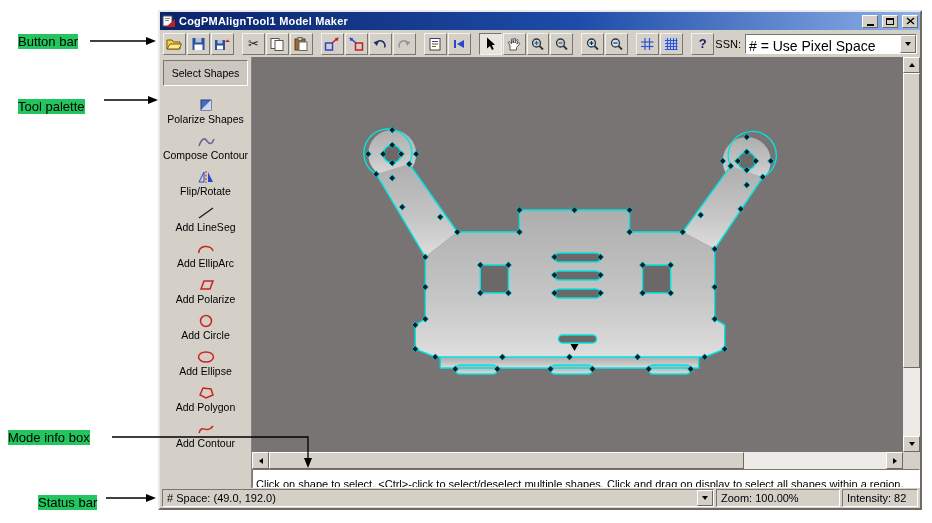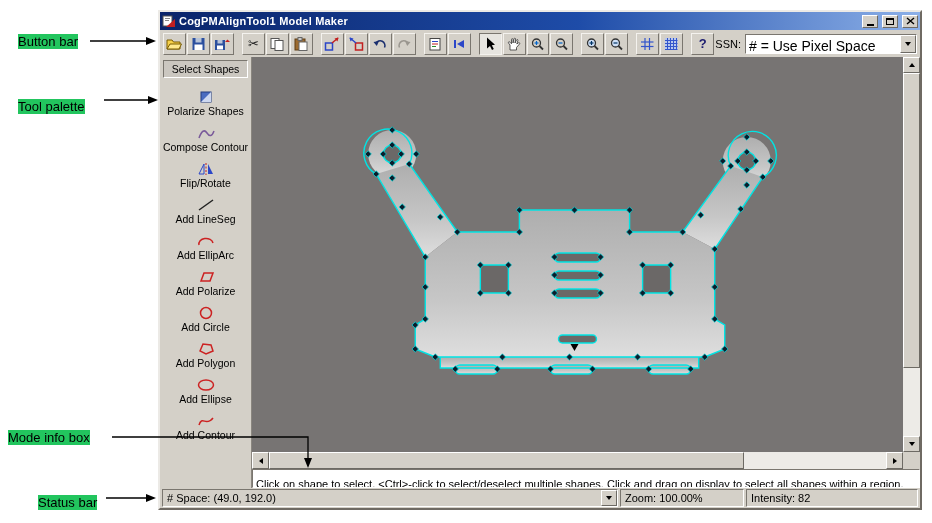--- a/index.html
+++ b/index.html
@@ -39,21 +39,21 @@
   .combo-btn{width:16px;background:#d4d0c8;border:1px solid;border-color:#fff #6d6a64 #6d6a64 #fff;display:flex;align-items:center;justify-content:center;}
   .tri-down{width:0;height:0;border-left:3.5px solid transparent;border-right:3.5px solid transparent;border-top:4px solid #000;}
   .tri-up{width:0;height:0;border-left:3.5px solid transparent;border-right:3.5px solid transparent;border-bottom:4px solid #000;}
   .tri-left{width:0;height:0;border-top:3.5px solid transparent;border-bottom:3.5px solid transparent;border-right:4px solid #000;}
   .tri-right{width:0;height:0;border-top:3.5px solid transparent;border-bottom:3.5px solid transparent;border-left:4px solid #000;}
 
   
   .main{flex:1;display:flex;min-height:0;}
   .palette{width:92px;background:#d4d0c8;border-right:1px solid #8a867f;display:flex;flex-direction:column;padding-top:1px;overflow:hidden;}
   .pal-item{height:36px;display:flex;flex-direction:column;align-items:center;justify-content:center;gap:1px;flex:0 0 auto;}
-  .pal-item.pal-pressed{height:18px;margin:2px 3px 7px;border:1px solid;border-color:#7a766f #fff #fff #7a766f;background:#cbc7c0;justify-content:center;}
+  .pal-item.pal-pressed{height:26px;margin:2px 3px 7px;border:1px solid;border-color:#7a766f #fff #fff #7a766f;background:#cbc7c0;justify-content:center;}
   .pal-icon{height:15px;display:flex;align-items:center;}
   .pal-label{font-size:10.5px;color:#000;white-space:nowrap;}
 
   .rightcol{flex:1;display:flex;flex-direction:column;min-width:0;}
   .disprow{flex:1;display:flex;min-height:0;}
   .canvas{flex:1;position:relative;background:#777473;overflow:hidden;}
   .canvas > svg{position:absolute;left:0;top:0;width:100%;height:100%;}
 
   .vscroll{width:17px;position:relative;background:#edebe7;flex:0 0 auto;}
   .sbtn{position:absolute;width:17px;height:16px;background:#d4d0c8;border:1px solid;border-color:#fff #6d6a64 #6d6a64 #fff;
@@ -65,21 +65,21 @@
   .hthumb{position:absolute;top:0;left:17px;width:475px;height:17px;background:#d4d0c8;border:1px solid;border-color:#fff #6d6a64 #6d6a64 #fff;}
   .corner{width:17px;background:#d4d0c8;flex:0 0 auto;}
 
   .modeinfo{height:19px;background:#fff;border:1px solid;border-color:#7a766f #fff #fff #7a766f;
             font-size:11px;padding:8px 3px;white-space:nowrap;overflow:hidden;flex:0 0 auto;color:#000;}
 
   
   .statusbar{height:20px;display:flex;gap:2px;padding:1px 2px;flex:0 0 auto;}
   .spanel{border:1px solid;border-color:#7a766f #fff #fff #7a766f;font-size:11px;display:flex;align-items:center;
           padding:0 4px;background:#d4d0c8;white-space:nowrap;overflow:hidden;}
-  .spanel.space{width:456px;padding-right:0;}
+  .spanel.space{width:552px;padding-right:0;}
   .space-text{flex:1;}
   .drop-btn{width:16px;height:100%;background:#d4d0c8;border:1px solid;border-color:#fff #6d6a64 #6d6a64 #fff;
             display:flex;align-items:center;justify-content:center;flex:0 0 auto;}
   .spanel.zoomp{width:124px;}
   .spanel.intensity{flex:1;}
 </style>
 </head>
 <body>
 
 <div class="figure">
@@ -369,32 +369,32 @@
           <span class="pal-icon">
               <svg width="18" height="14" viewBox="0 0 18 14">
                 <circle cx="9" cy="7" r="5.5" fill="none" stroke="#cc2222" stroke-width="1.5"></circle>
               </svg>
             </span>
           <span class="pal-label">Add Circle</span>
         </div>
         <div class="pal-item">
           <span class="pal-icon">
               <svg width="18" height="14" viewBox="0 0 18 14">
+                <ellipse cx="9" cy="7" rx="7.5" ry="5" fill="none" stroke="#cc2222" stroke-width="1.5"></ellipse>
+              </svg>
+            </span>
+          <span class="pal-label">Add Ellipse</span>
+        </div>
+        <div class="pal-item">
+          <span class="pal-icon">
+              <svg width="18" height="14" viewBox="0 0 18 14">
                 <polygon points="3,9 6,2 14,3 16,9 9,12" fill="none" stroke="#cc2222" stroke-width="1.5"></polygon>
               </svg>
             </span>
           <span class="pal-label">Add Polygon</span>
-        </div>
-        <div class="pal-item">
-          <span class="pal-icon">
-              <svg width="18" height="14" viewBox="0 0 18 14">
-                <ellipse cx="9" cy="7" rx="7.5" ry="5" fill="none" stroke="#cc2222" stroke-width="1.5"></ellipse>
-              </svg>
-            </span>
-          <span class="pal-label">Add Ellipse</span>
         </div>
         <div class="pal-item">
           <span class="pal-icon">
               <svg width="18" height="14" viewBox="0 0 18 14">
                 <path d="M2,11 C5,1 9,13 16,4" fill="none" stroke="#cc2222" stroke-width="1.5"></path>
               </svg>
             </span>
           <span class="pal-label">Add Contour</span>
         </div>
       </div>

